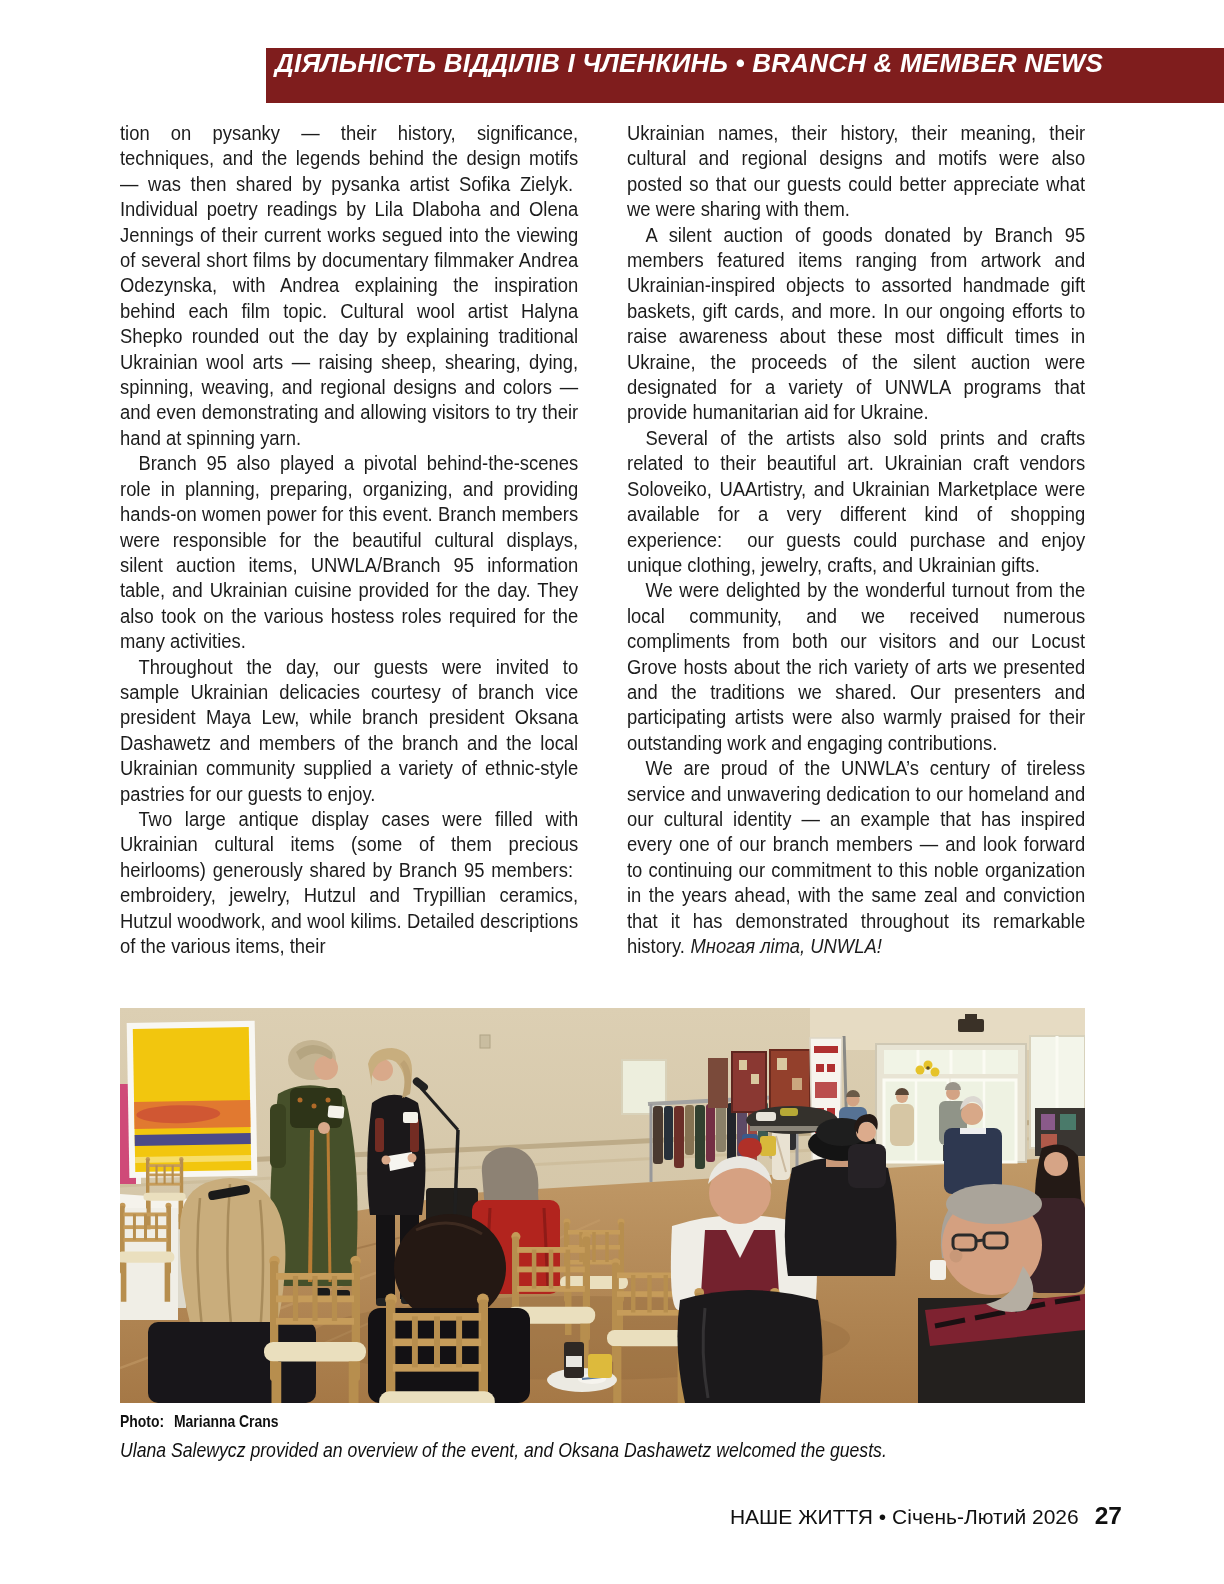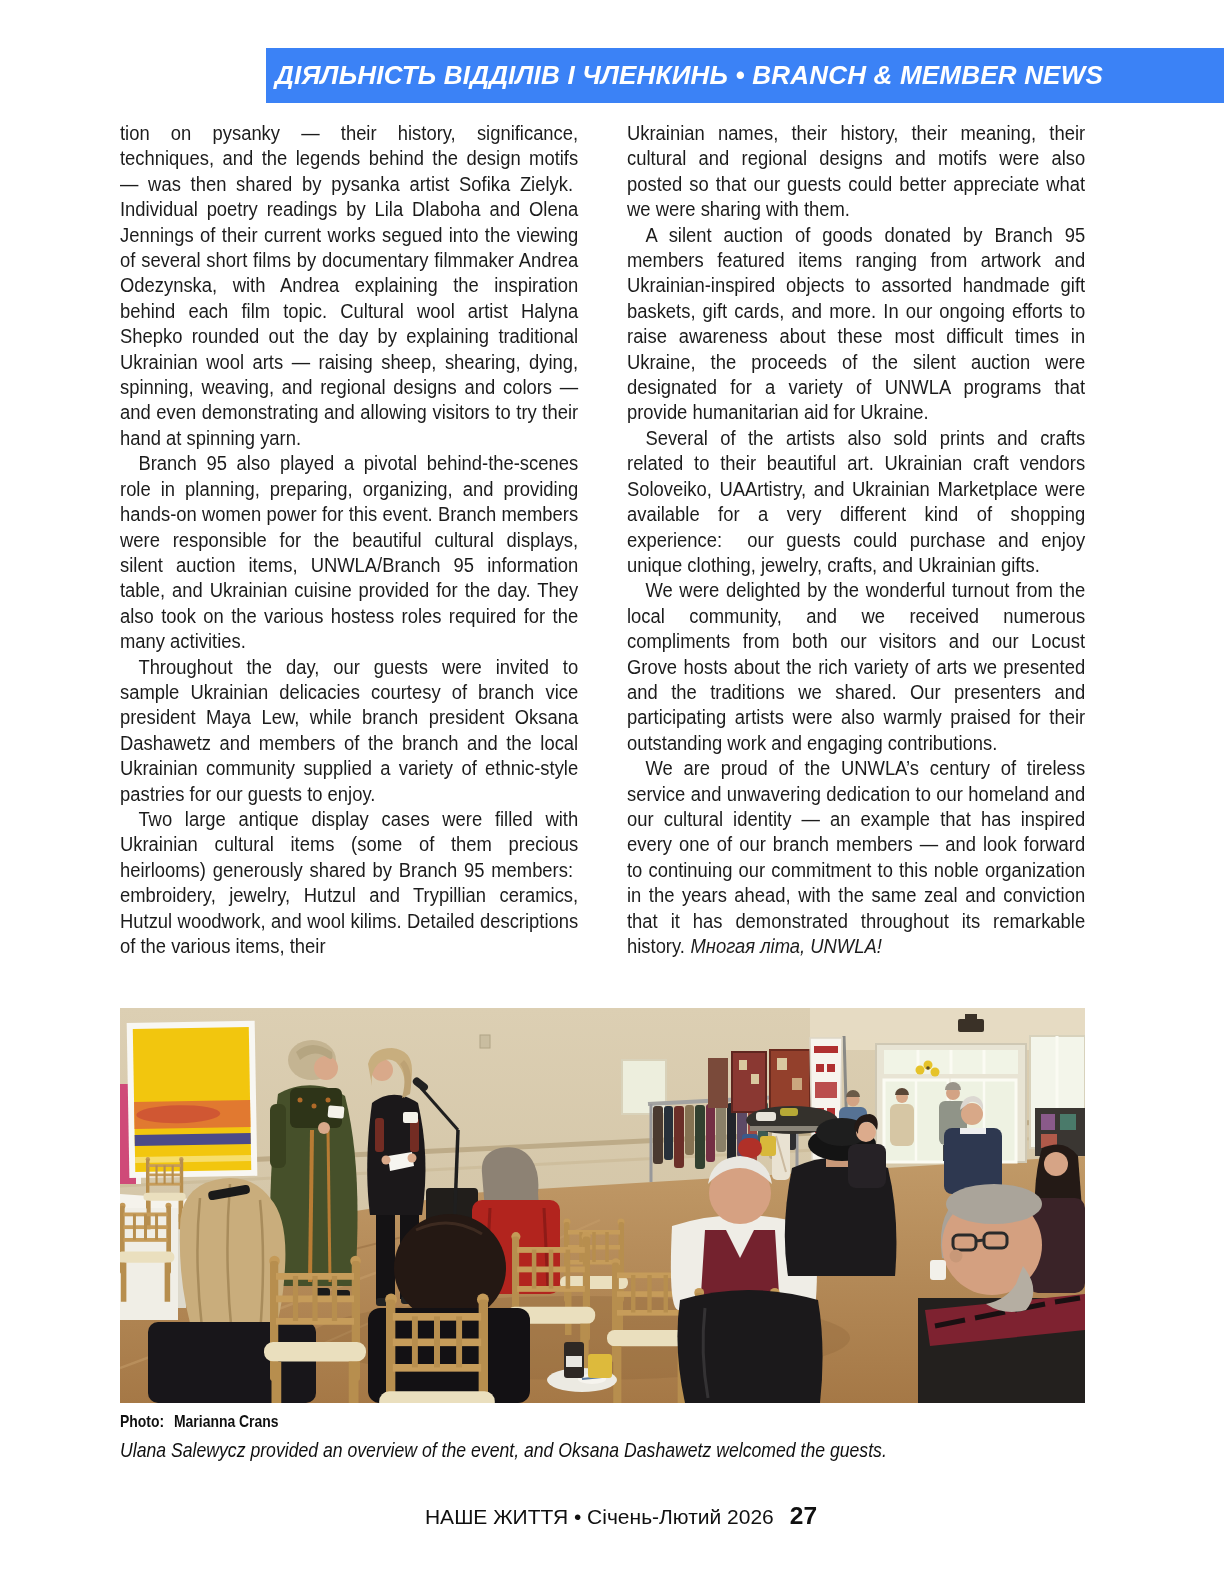--- a/index.html
+++ b/index.html
@@ -2,22 +2,22 @@
 <html lang="en"><head>
 <meta charset="utf-8">
 <style>
   html,body { margin:0; padding:0; background:#ffffff; }
   .page {
     position:relative; width:1224px; height:1584px; background:#ffffff;
     font-family:"Liberation Sans", sans-serif; overflow:hidden; color:#1d1d1d;
   }
   .banner {
     position:absolute; left:266px; top:48px; right:0; height:55px;
-    background:#3b82f6; color:#ffffff;
-    display:flex; align-items:center; justify-content:center;
+    background:#7f1d1d; color:#ffffff;
+    display:flex; align-items:flex-start; justify-content:center;
     padding-right:112px; box-sizing:border-box;
     font-style:italic; font-weight:bold; font-size:26px; letter-spacing:.2px;
     white-space:nowrap;
   }
   .col {
     position:absolute; width:498px; transform:scaleX(.92); transform-origin:left top;
     font-size:20px; line-height:25.4px; text-align:justify; color:#1c1c1c;
   }
   .col p { margin:0; }
   .col p + p { text-indent:20px; }
@@ -29,21 +29,21 @@
   .credit {
     position:absolute; left:120px; top:1412px; font-size:17px; font-weight:bold; color:#101010;
     transform:scaleX(.82); transform-origin:left top; white-space:nowrap;
   }
   .credit .credit-label { margin-right:12px; }
   .caption {
     position:absolute; left:120px; top:1438px; font-size:21px; font-style:italic; color:#101010;
     transform:scaleX(.84); transform-origin:left top; white-space:nowrap;
   }
   .footer {
-    position:absolute; left:120px; top:1502px; width:1002px; text-align:center;
+    position:absolute; left:120px; top:1502px; width:1002px; text-align:right;
     font-size:21px; color:#101010; white-space:nowrap;
   }
   .footer .pagenum { font-weight:bold; font-size:24.5px; margin-left:16px; }
 </style>
 </head>
 <body>
 
 <div class="page">
 
   <div class="banner">

